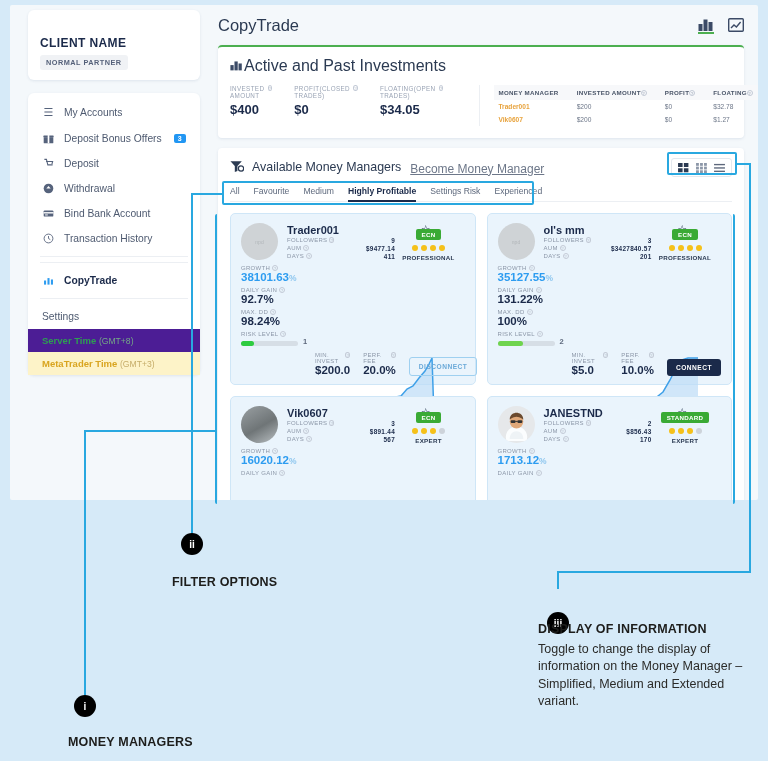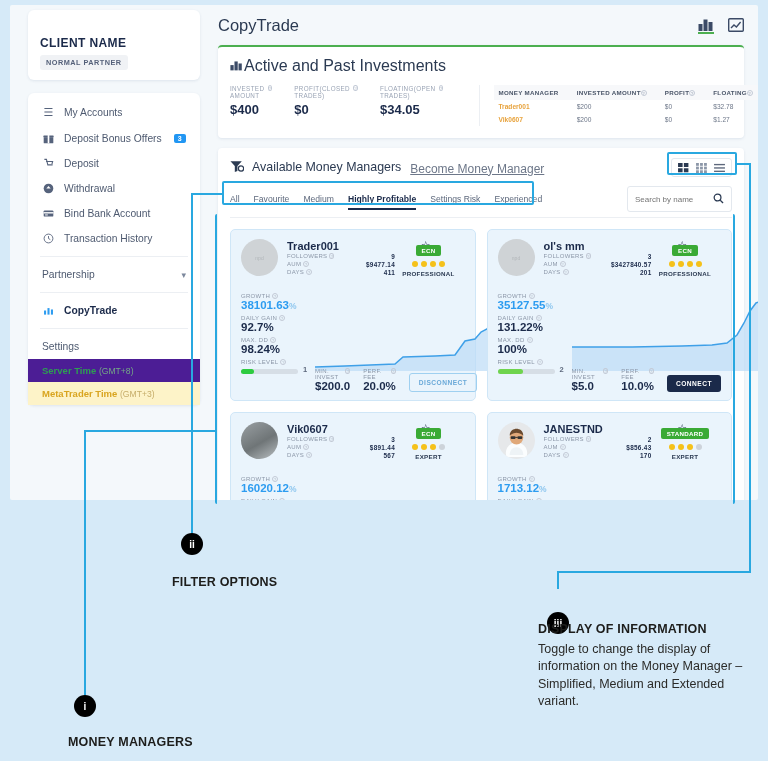--- a/index.html
+++ b/index.html
@@ -90,21 +90,21 @@
   .kv { display:flex; font-size:6px; color:#8c97a8; letter-spacing:.3px; margin-top:1px; }
   .kv .k { width:46px; display:flex; gap:2px; }
   .kv .v { font-size:6.4px; font-weight:bold; color:#1b2a4a; width:62px; text-align:right; }
   .rankbox { position:absolute; right:10px; top:9px; width:72px; text-align:center; }
   .tagb { display:inline-block; color:#fff; font-size:6.2px; font-weight:bold; padding:2px 6px; border-radius:2px;
      letter-spacing:.3px;}
   .dots { margin-top:4px; display:flex; gap:3px; justify-content:center; }
   .dot { width:6px; height:6px; border-radius:50%; background:#f5c11a; }
   .dot.off { background:#cdd3da; }
   .rank-lbl { font-size:6.2px; font-weight:bold; color:#2b3a52; letter-spacing:.3px; margin-top:3px; }
-  .c-body { display:flex; margin-top:17px; }
+  .c-body { display:flex; margin-top:5px;flex-direction:column; }
   .c-left { width:74px; }
   .mrow { margin-bottom:4px; }
   .mrow .k { font-size:6px; color:#8c97a8; letter-spacing:.3px; display:flex; gap:2px; }
   .mrow .v { font-size:11.5px; font-weight:bold; color:#1b2a4a; margin-top:0px; }
   .mrow .v.growth { color:#2d9cf0; }
   .mrow .v .pct { font-size:8.5px; color:#8fc7ef; }
   .riskbar { height:5px; border-radius:3px; background:#d6dee6; width:57px; margin-top:3px; position:relative;}
   .riskfill { height:5px; border-radius:3px; background:#2ecc40; }
   .risk-line { display:flex; align-items:center; gap:5px; }
   .risk-num { font-size:7.5px; font-weight:bold; color:#5d687c; }
@@ -191,24 +191,20 @@
           <svg width="11" height="11" viewBox="0 0 16 16" fill="none" stroke="#56637c" stroke-width="1.3">
               <circle cx="8" cy="8" r="6.4"></circle>
               <path d="M8 4.4V8l2.6 1.6"></path>
             </svg>
         </span>
         <span>Transaction History</span>
       </div>
 
       <div class="nav-sep"></div>
 
-      <div class="nav-item arrow">
-        <span>Partnership</span>
-        <span class="chev">▾</span>
-      </div>
 
       <div class="nav-sep"></div>
 
       <div class="nav-item active">
         <span class="ico">
           <svg width="11" height="11" viewBox="0 0 16 16" fill="#2d9cf0">
               <rect x="1.5" y="8" width="3" height="6"></rect>
               <rect x="6.5" y="4.5" width="3" height="9.5"></rect>
               <rect x="11.5" y="6.5" width="3" height="7.5"></rect>
             </svg>
@@ -366,29 +362,20 @@
 
       <div class="filters-row">
         <div class="tabs">
           <span class="tab">All</span>
           <span class="tab">Favourite</span>
           <span class="tab">Medium</span>
           <span class="tab active">Highly Profitable</span>
           <span class="tab">Settings Risk</span>
           <span class="tab">Experienced</span>
         </div>
-        <div class="search">
-          <input placeholder="Search by name" style="">
-          <span>
-            <svg width="11" height="11" viewBox="0 0 14 14" fill="none" stroke="#2b3a52" stroke-width="1.6">
-                <circle cx="5.8" cy="5.8" r="4.3"></circle>
-                <path d="M9.2 9.2l3.6 3.6"></path>
-              </svg>
-          </span>
-        </div>
       </div>
 
       <div class="grid">
 
         <div class="mmcard">
           <div class="c-top">
             <div class="avatar">
                 <span>npd</span>
               </div>
             <div class="c-info">

